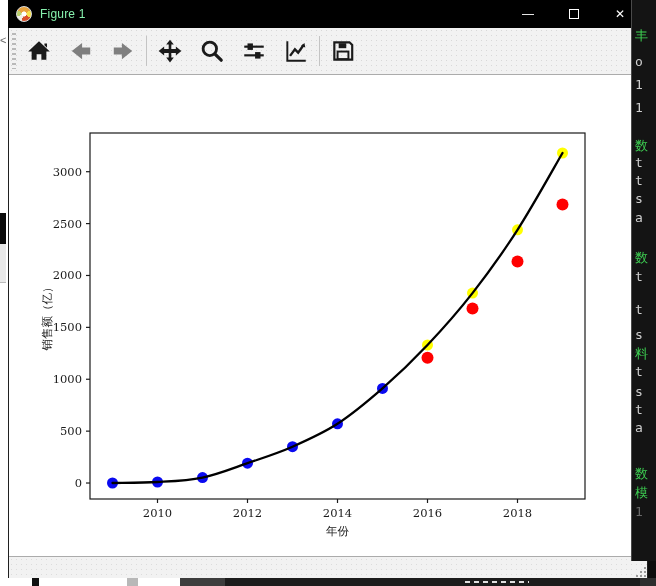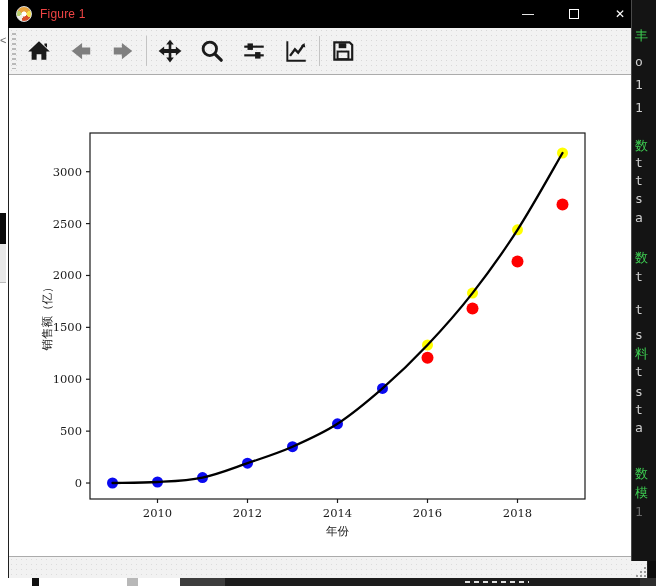--- a/index.html
+++ b/index.html
@@ -17,21 +17,21 @@
   .fig-window { position:absolute; left:8px; top:0; width:640px; height:578px;
     background:#ffffff; border:1px solid #202020; z-index:1; }
 
   .titlebar { position:absolute; left:-1px; top:-1px; width:641px; height:28px; background:#000000;
     display:flex; align-items:center; }
   .app-icon { width:16px; height:16px; border-radius:50%; margin-left:8px;
     background:
       radial-gradient(circle at 50% 50%, #ffffff 0 2.5px, transparent 2.6px),
       conic-gradient(#e8a33d 0 60deg,#f6e14b 60deg 120deg,#d94f2a 120deg 200deg,#f0efe6 200deg 250deg,#b9cf6c 250deg 300deg,#e8a33d 300deg 360deg);
     border:1px solid #dcdcdc; }
-  .title-text { color:#ef4444; font-size:12px; margin-left:8px; letter-spacing:0.2px; }
+  .title-text { color:#86efac; font-size:12px; margin-left:8px; letter-spacing:0.2px; }
   .tb-buttons { position:absolute; right:6px; top:0; height:28px; display:flex; }
   .tb-btn { width:46px; height:28px; display:flex; align-items:center; justify-content:center;
     color:#ffffff; font-size:12px; }
   .max-box { width:10px; height:10px; border:1.2px solid #ffffff; display:inline-block; }
 
   
   .toolbar { position:absolute; left:0; top:27px; width:638px; height:47px;
     background:#f2f2f2;
     background-image:radial-gradient(circle, #d8d8d8 0.8px, transparent 0.95px);
     background-size:5px 5px; border-bottom:1px solid #ababab;

